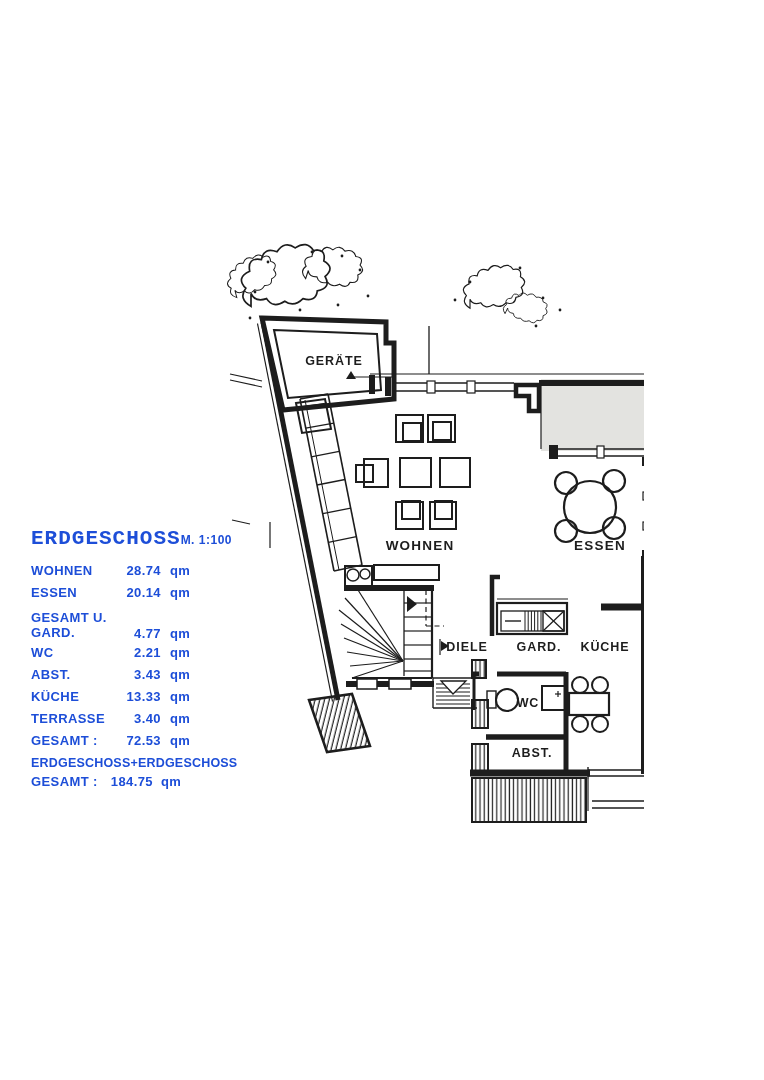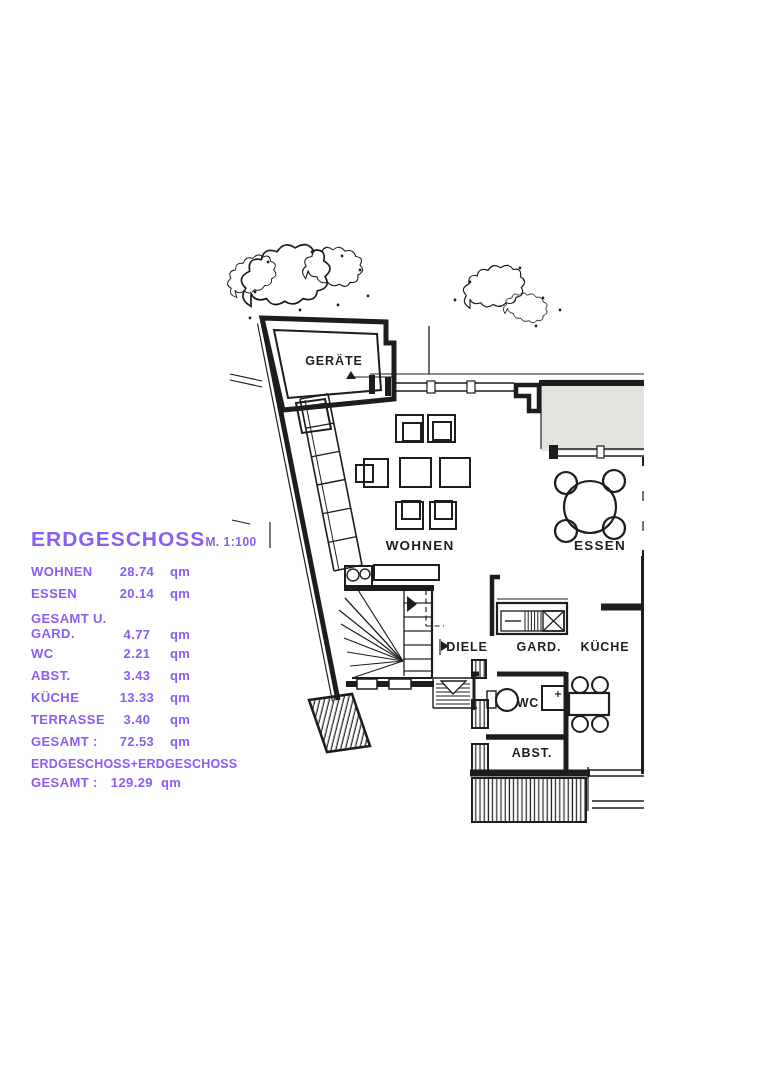--- a/index.html
+++ b/index.html
@@ -1,31 +1,31 @@
 <!DOCTYPE html>
 <html><head>
 <meta charset="utf-8">
 <style>
   html,body{margin:0;padding:0;background:#ffffff;}
   .page{position:relative;width:644px;height:1080px;background:#ffffff;overflow:hidden;
-        font-family:"Liberation Sans",sans-serif;color:#8b5cf6;}
+        font-family:"Liberation Sans",sans-serif;color:#1d4ed8;}
   .plan-svg{position:absolute;left:0;top:0;width:764px;height:1080px;}
   .rl{font:bold 12.5px "Liberation Sans",sans-serif;letter-spacing:.9px;}
   .rl-big{font:bold 13.5px "Liberation Sans",sans-serif;letter-spacing:1.2px;}
   
   .legend{position:absolute;left:31px;top:527px;width:210px;}
   .legend-title-row{display:flex;align-items:baseline;white-space:nowrap;}
-  .legend-title{font-weight:bold;font-size:21px;letter-spacing:1px;}
+  .legend-title{font-weight:bold;font-size:21px;letter-spacing:1px;font-family:Liberation Mono, monospace;}
   .legend-scale{font-weight:bold;font-size:12px;letter-spacing:.5px;}
   .legend-rows{margin-top:9px;}
   .lrow{display:flex;align-items:center;height:22px;font-weight:bold;font-size:13px;letter-spacing:.4px;}
   .lrow.two{height:38px;align-items:flex-end;}
   .lrow.two .ll{line-height:15px;padding-bottom:1px;}
   .ll{width:82px;}
-  .lv{width:48px;text-align:center;}
+  .lv{width:48px;text-align:right;}
   .lu{width:30px;padding-left:9px;}
   .legend-total1{margin-top:5px;font-weight:bold;font-size:12.5px;letter-spacing:.2px;white-space:nowrap;}
   .legend-total2{margin-top:4px;font-weight:bold;font-size:13px;letter-spacing:.4px;white-space:nowrap;}
   .legend-total2 .tv{margin-left:13px;}
   .legend-total2 .tu{margin-left:8px;}
 </style>
 </head>
 <body>
 
 <div class="page">
@@ -390,17 +390,17 @@
         <span class="lu">qm</span>
       </div>
       <div class="lrow">
         <span class="ll">GESAMT :</span>
         <span class="lv">72.53</span>
         <span class="lu">qm</span>
       </div>
     </div>
     <div class="legend-total1">ERDGESCHOSS+ERDGESCHOSS</div>
     <div class="legend-total2">
-      <span>GESAMT :</span><span class="tv">129.29</span><span class="tu">qm</span>
+      <span>GESAMT :</span><span class="tv">184.75</span><span class="tu">qm</span>
     </div>
   </div>
 
 </div>
 
 </body></html>

